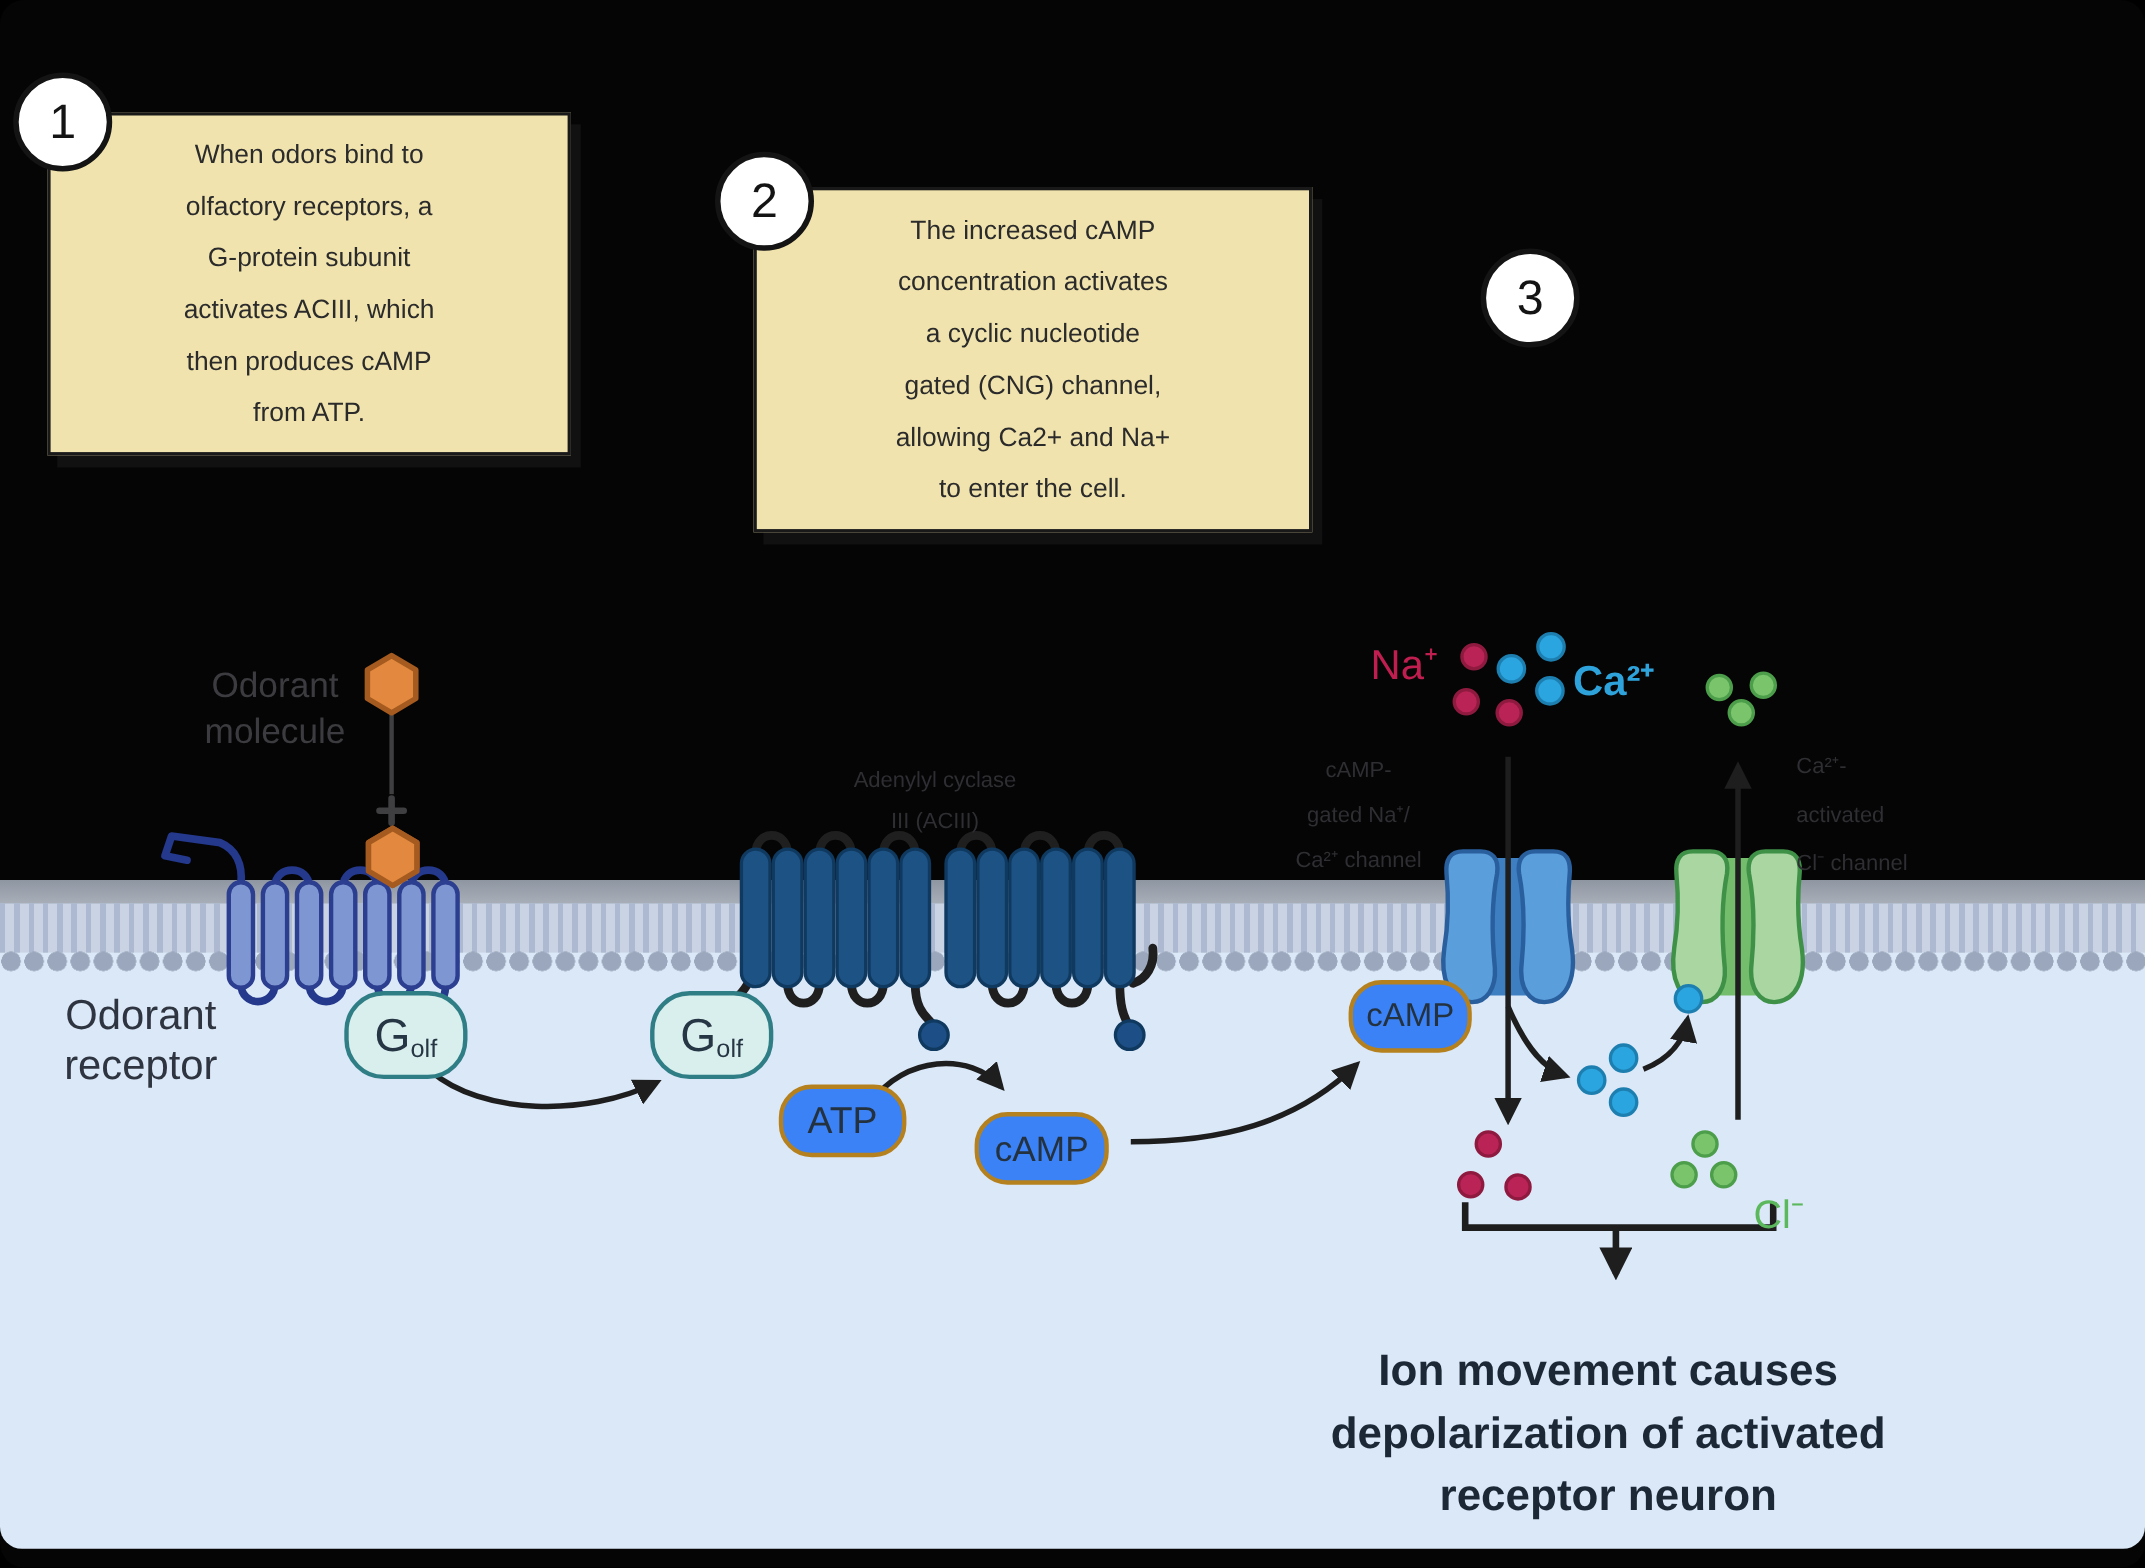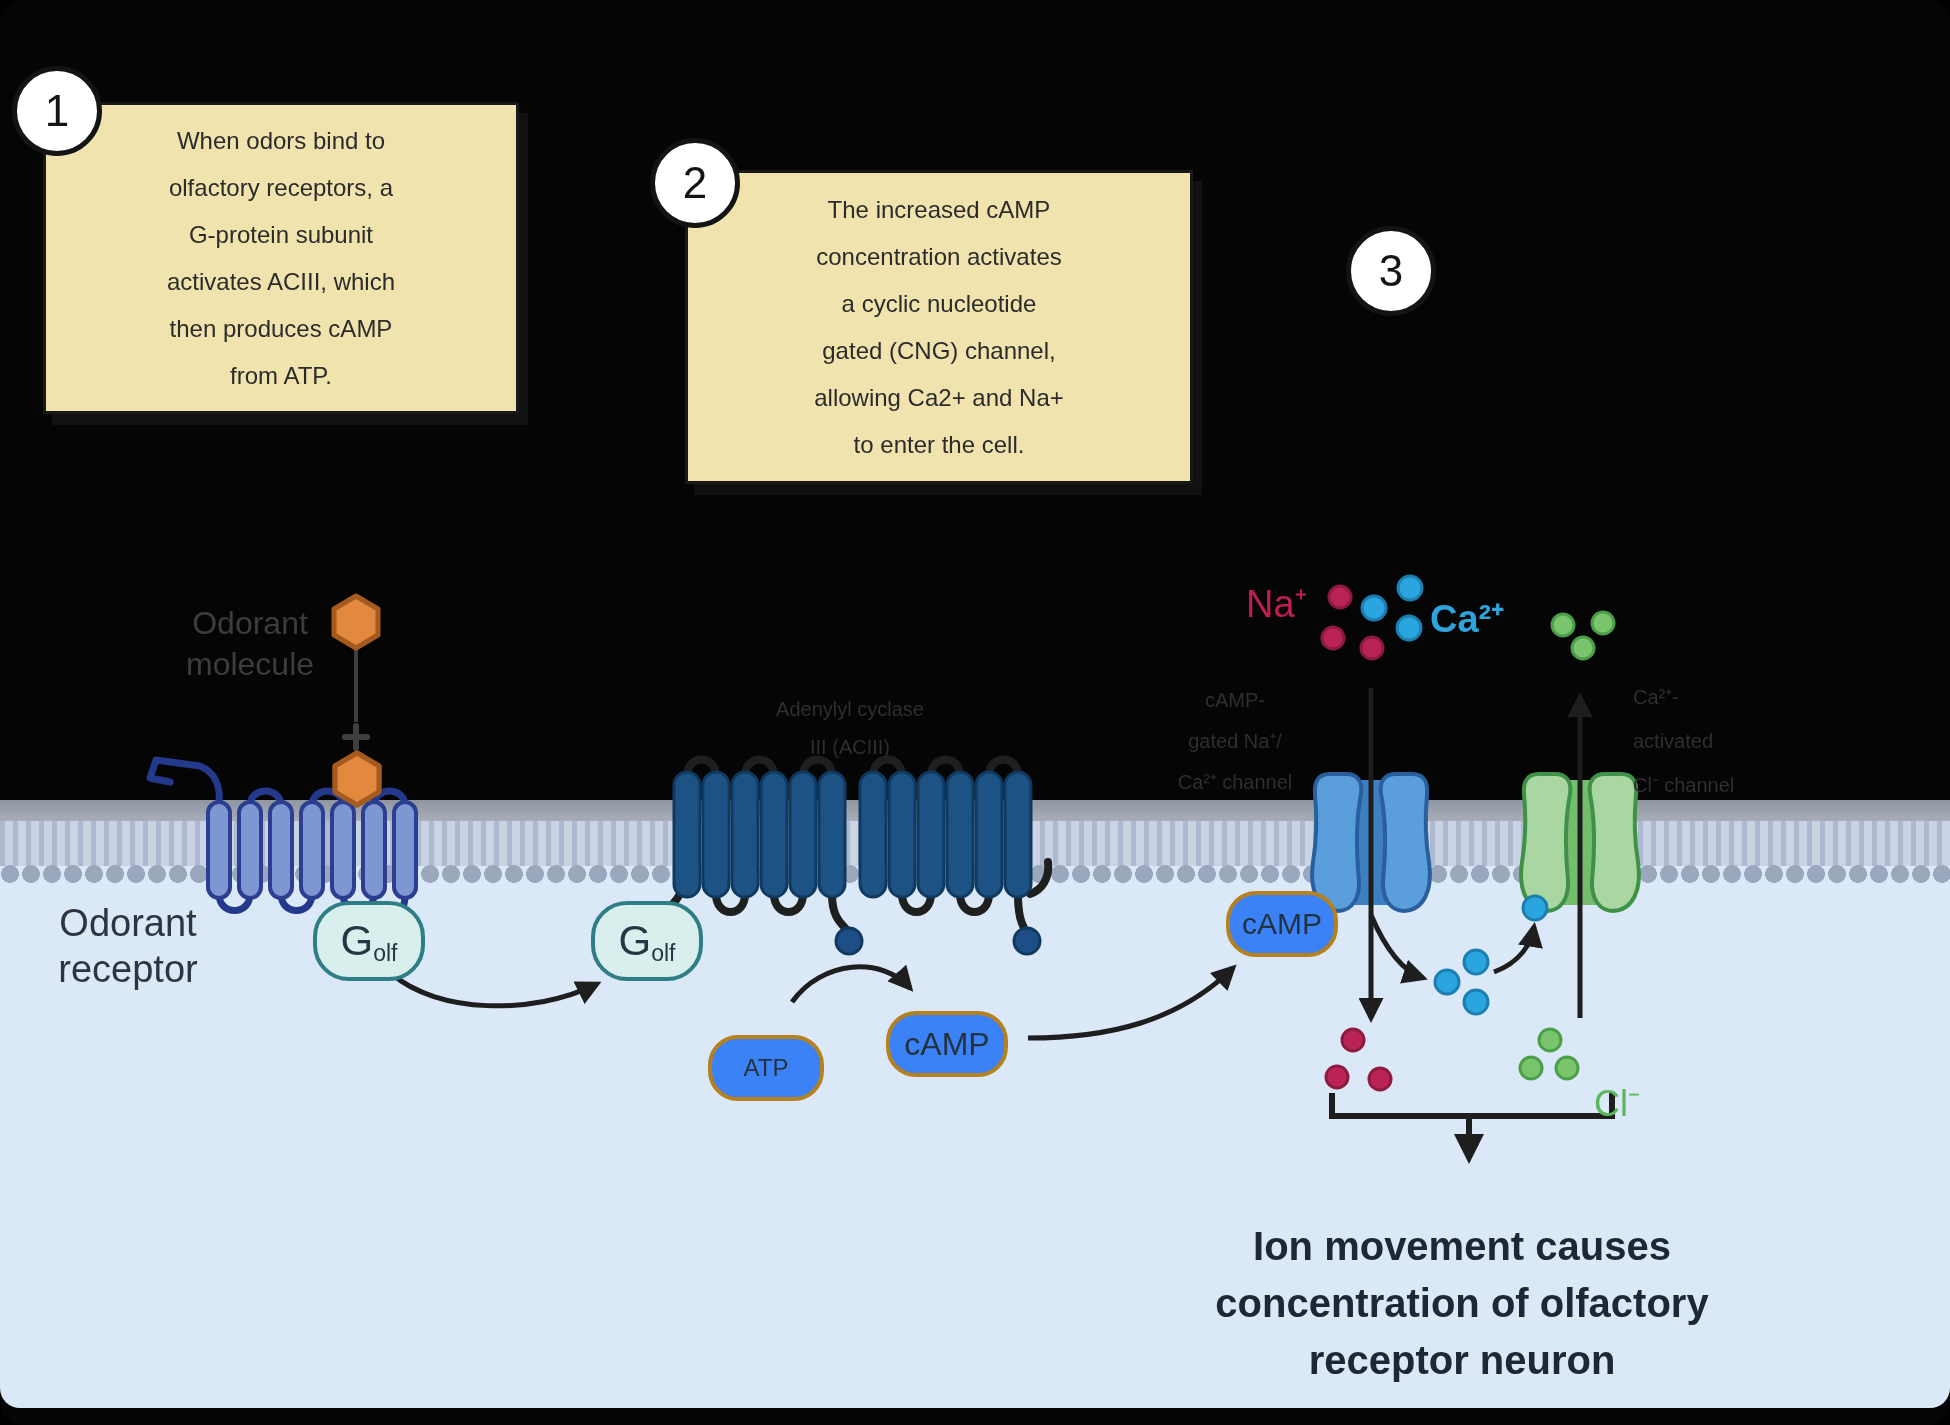--- a/index.html
+++ b/index.html
@@ -185,28 +185,28 @@
   <div class="lbl faint" style="left:1110px;top:680px;width:250px;line-height:41px;">cAMP-
 gated Na⁺/
 Ca²⁺ channel</div>
   <div class="lbl faint" style="left:1633px;top:675px;width:220px;text-align:left;line-height:44px;">Ca²⁺-
 activated
 Cl⁻ channel</div>
   <div class="lbl ion-na" style="left:1246px;top:576px;">Na⁺</div>
   <div class="lbl ion-ca" style="left:1430px;top:578px;margin-top:13px;">Ca²⁺</div>
   <div class="lbl ion-cl" style="left:1594px;top:1046px;">Cl⁻</div>
   <div class="lbl conclusion" style="left:1182px;top:1218px;width:560px;">Ion movement causes
-concentration of olfactory
+depolarization of activated
 receptor neuron</div>
 
   <div class="gprot" style="left:313px;top:901px;">
     <span class="g-main">G</span>
       <span class="g-sub">olf</span>
   </div>
   <div class="gprot" style="left:591px;top:901px;">
     <span class="g-main">G</span>
       <span class="g-sub">olf</span>
   </div>
-  <div class="pill" style="left:708px;top:1035px;width:108px;height:58px;font-size:24px;">ATP</div>
+  <div class="pill" style="left:708px;top:986px;width:108px;height:58px;font-size:34px;">ATP</div>
   <div class="pill" style="left:886px;top:1011px;width:114px;height:58px;font-size:32px;">cAMP</div>
   <div class="pill" style="left:1226px;top:891px;width:104px;height:58px;font-size:30px;">cAMP</div>
 
 </div>
 
 </body></html>

